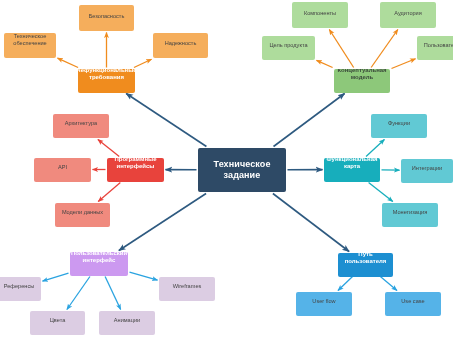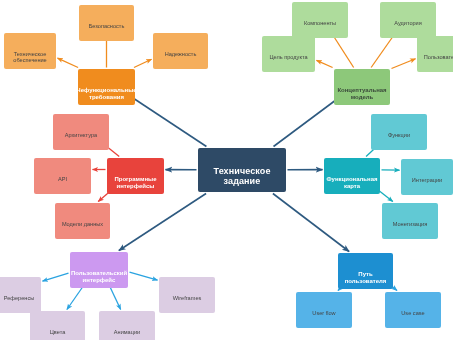--- a/index.html
+++ b/index.html
@@ -20,26 +20,26 @@
     left: 0;
     top: 0;
     width: 453px;
     height: 340px;
     pointer-events: none;
   }
   .node {
     position: absolute;
     box-sizing: border-box;
     display: flex;
-    align-items: flex-start;
+    align-items: flex-end;
     justify-content: center;
     text-align: center;
     border-radius: 2px;
     line-height: 1.15;
-    padding: 18px 2px;
+    padding: 12px 2px;
     overflow: hidden;
     z-index: 2;
   }
   .node.root {
     color: #ffffff;
     font-weight: bold;
     font-size: 9px;
     letter-spacing: .1px;
   }
   .node.hub {

